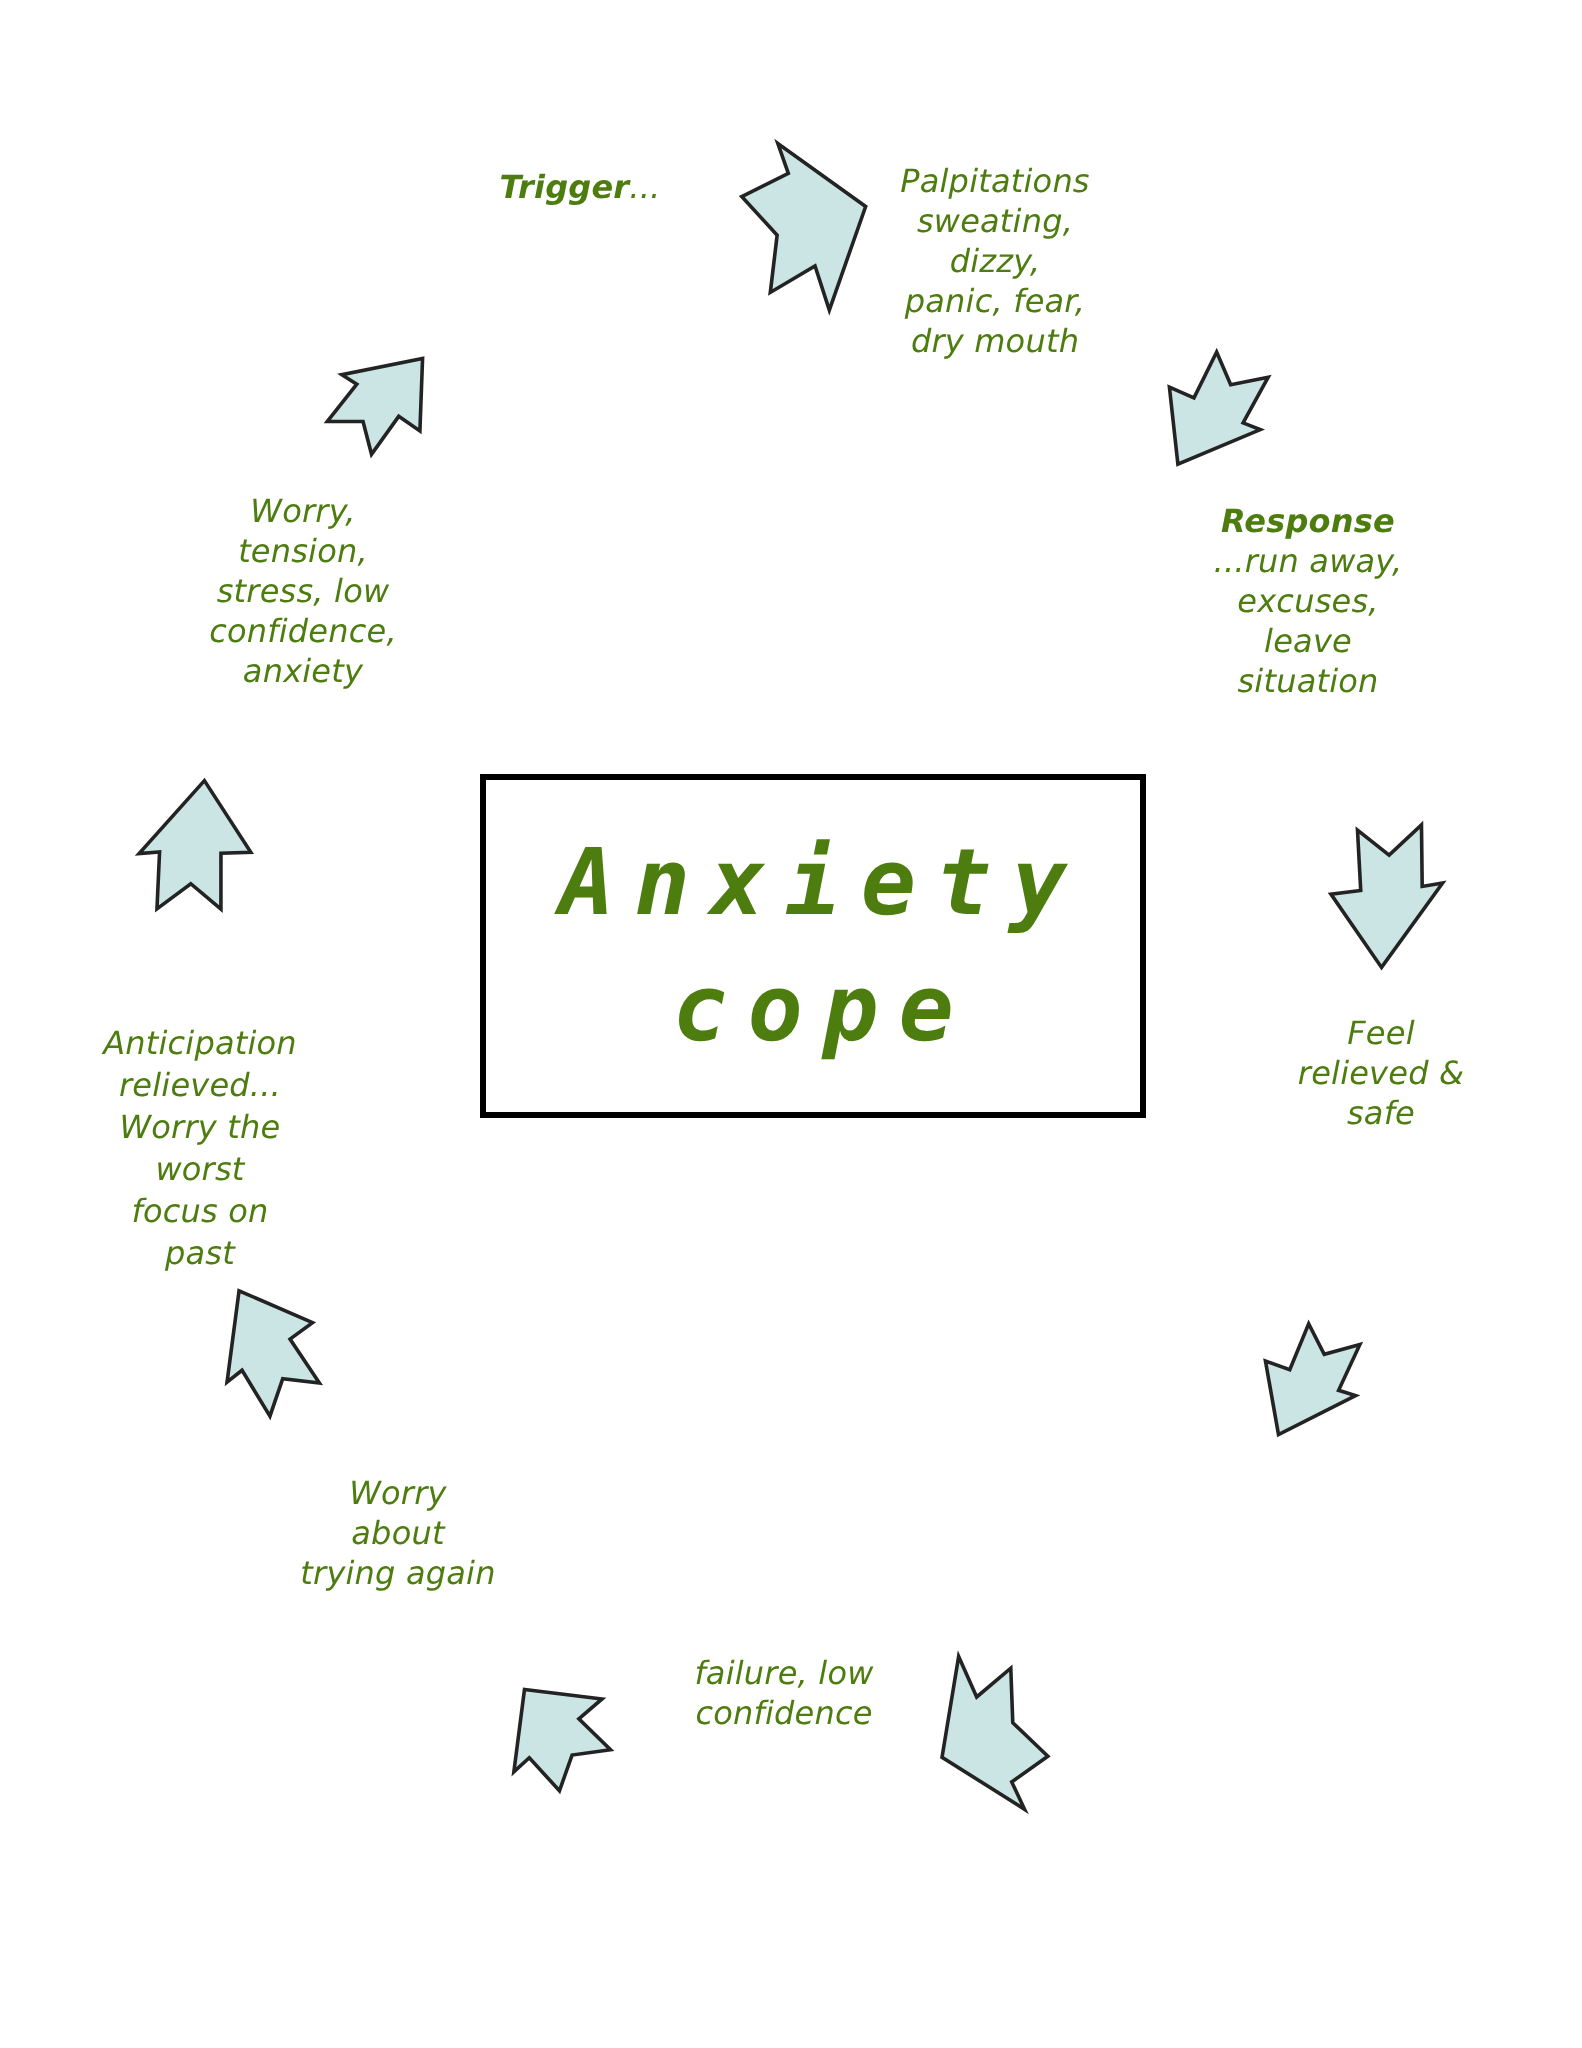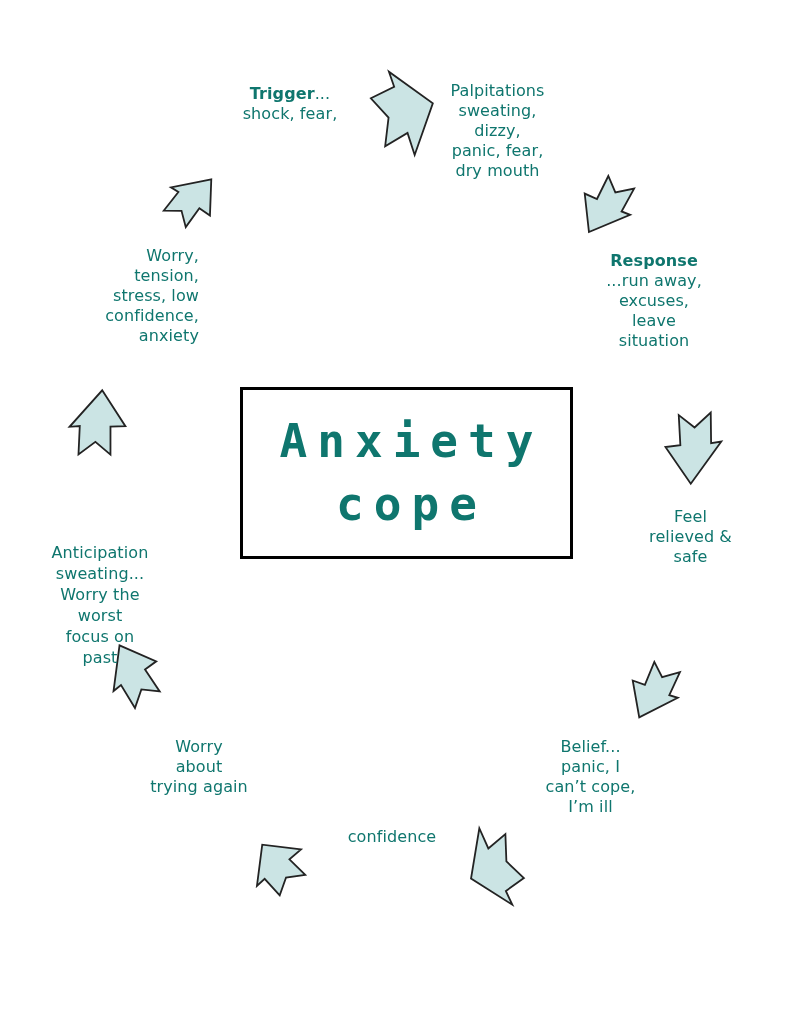--- a/index.html
+++ b/index.html
@@ -2,42 +2,43 @@
 <html><head>
 <meta charset="utf-8">
 <style>
   html, body { margin: 0; padding: 0; background: #ffffff; }
   .page {
     position: relative;
     width: 791px;
     height: 1024px;
     background: #ffffff;
     font-family: "DejaVu Sans", "Liberation Sans", sans-serif;
-    color: #0f766e;
+    color: #4d7c0f;
     overflow: hidden;
+    font-style: italic;
   }
   
   .arrow { position: absolute; }
   .arrow svg { width: 100%; height: 100%; display: block; overflow: visible; }
   .arrow polygon {
     stroke: #232323;
     stroke-width: 1.8;
     stroke-linejoin: miter;
     vector-effect: non-scaling-stroke;
   }
   
   .label {
     position: absolute;
     text-align: center;
     font-size: 16px;
     line-height: 20px;
     letter-spacing: 0.1px;
   }
   .label .b, .line.b { font-weight: bold; }
-  .lh21 { line-height: 21px; margin-top: 31px; }
+  .lh21 { line-height: 21px; }
   
   .title-box {
     position: absolute;
     left: 240px; top: 387px;
     width: 333px; height: 172px;
     box-sizing: border-box;
     border: 3px solid #000000;
     background: #ffffff;
     display: flex;
     flex-direction: column;
@@ -108,21 +109,20 @@
   </div>
 
   <div class="arrow" style="left:162px; top:175px; width:60px; height:50px; transform:rotate(-42deg);">
     <svg viewBox="0 0 100 100" preserveAspectRatio="none">
       <polygon points="3,28 42,20 38,3 97,45 55,97 50,72 12,82 25,52" fill="#cbe4e4"></polygon>
     </svg>
   </div>
 
   <div class="label" style="left:205px; top:84px; width:170px;">
     <div class="line"><span class="b">Trigger</span><span>...</span></div>
-    <div class="line">shock, fear,</div>
   </div>
 
   <div class="label" style="left:425px; top:81px; width:145px;">
     <div class="line">Palpitations</div>
     <div class="line">sweating,</div>
     <div class="line">dizzy,</div>
     <div class="line">panic, fear,</div>
     <div class="line">dry mouth</div>
   </div>
 
@@ -133,47 +133,42 @@
     <div class="line">leave</div>
     <div class="line">situation</div>
   </div>
 
   <div class="label" style="left:628px; top:507px; width:125px;">
     <div class="line">Feel</div>
     <div class="line">relieved &amp;</div>
     <div class="line">safe</div>
   </div>
 
-  <div class="label" style="left:518px; top:737px; width:145px;">
-    <div class="line">Belief...</div>
-    <div class="line">panic, I</div>
-    <div class="line">can’t cope,</div>
-    <div class="line">I’m ill</div>
-  </div>
 
   <div class="label" style="left:308px; top:827px; width:168px;">
+    <div class="line">failure, low</div>
     <div class="line">confidence</div>
   </div>
 
   <div class="label" style="left:113px; top:737px; width:172px;">
     <div class="line">Worry</div>
     <div class="line">about</div>
     <div class="line">trying again</div>
   </div>
 
   <div class="label lh21" style="left:36px; top:511px; width:128px;">
     <div class="line">Anticipation</div>
-    <div class="line">sweating...</div>
+    <div class="line">relieved...</div>
     <div class="line">Worry the</div>
     <div class="line">worst</div>
     <div class="line">focus on</div>
     <div class="line">past</div>
   </div>
 
-  <div class="label" style="left:56px; top:246px; width:143px;text-align:right;">
+  <div class="label" style="left:80px; top:246px; width:143px;">
     <div class="line">Worry,</div>
     <div class="line">tension,</div>
     <div class="line">stress, low</div>
     <div class="line">confidence,</div>
     <div class="line">anxiety</div>
   </div>
 
   <div class="title-box">
     <div class="title-line">Anxiety</div>
     <div class="title-line">cope</div>

